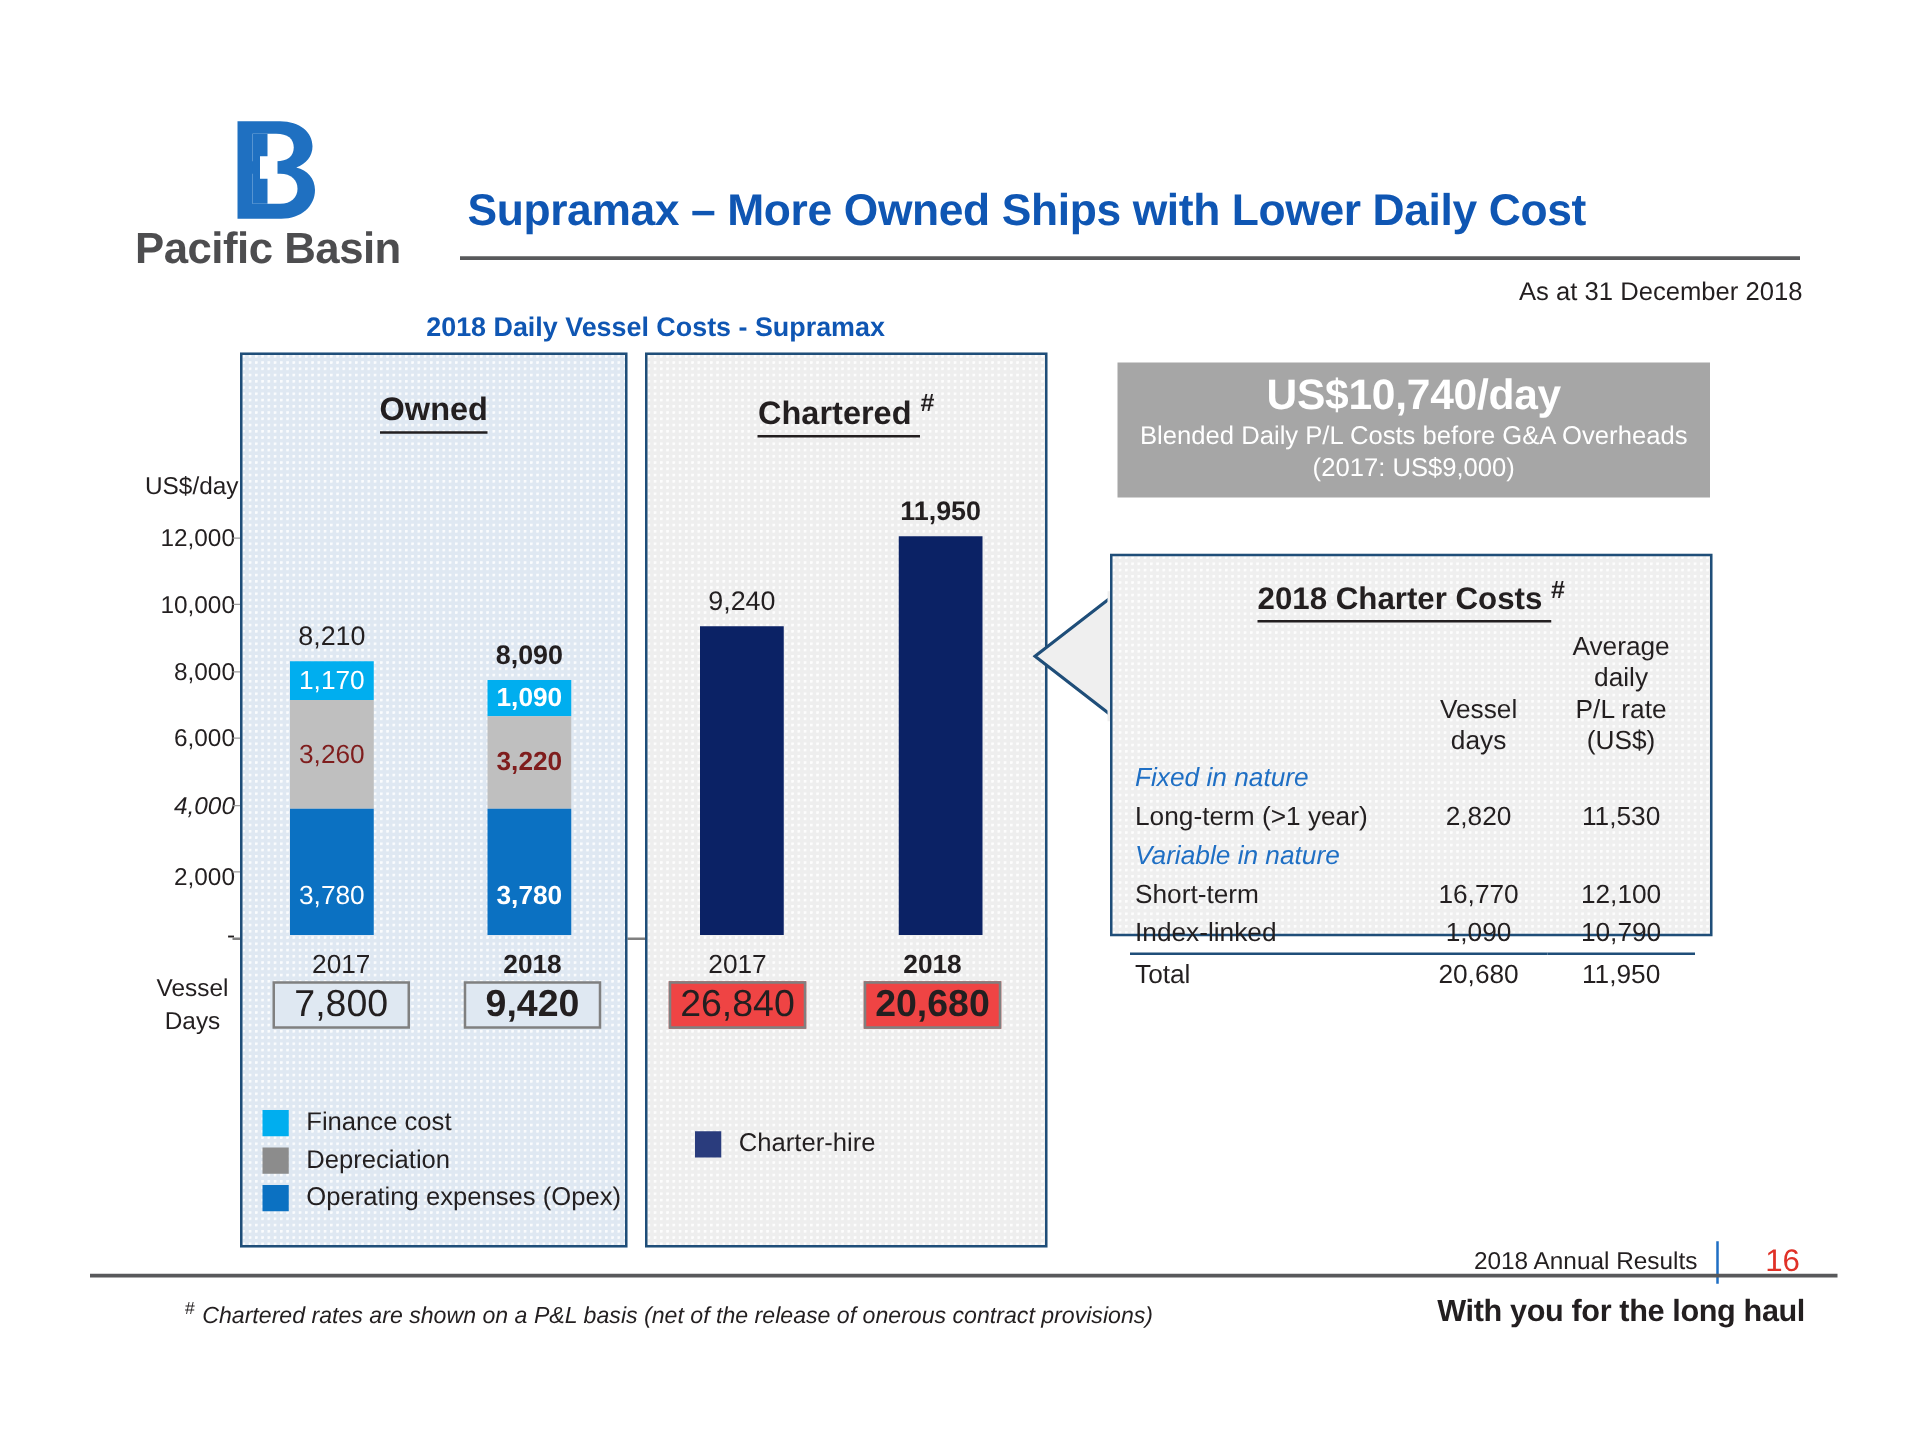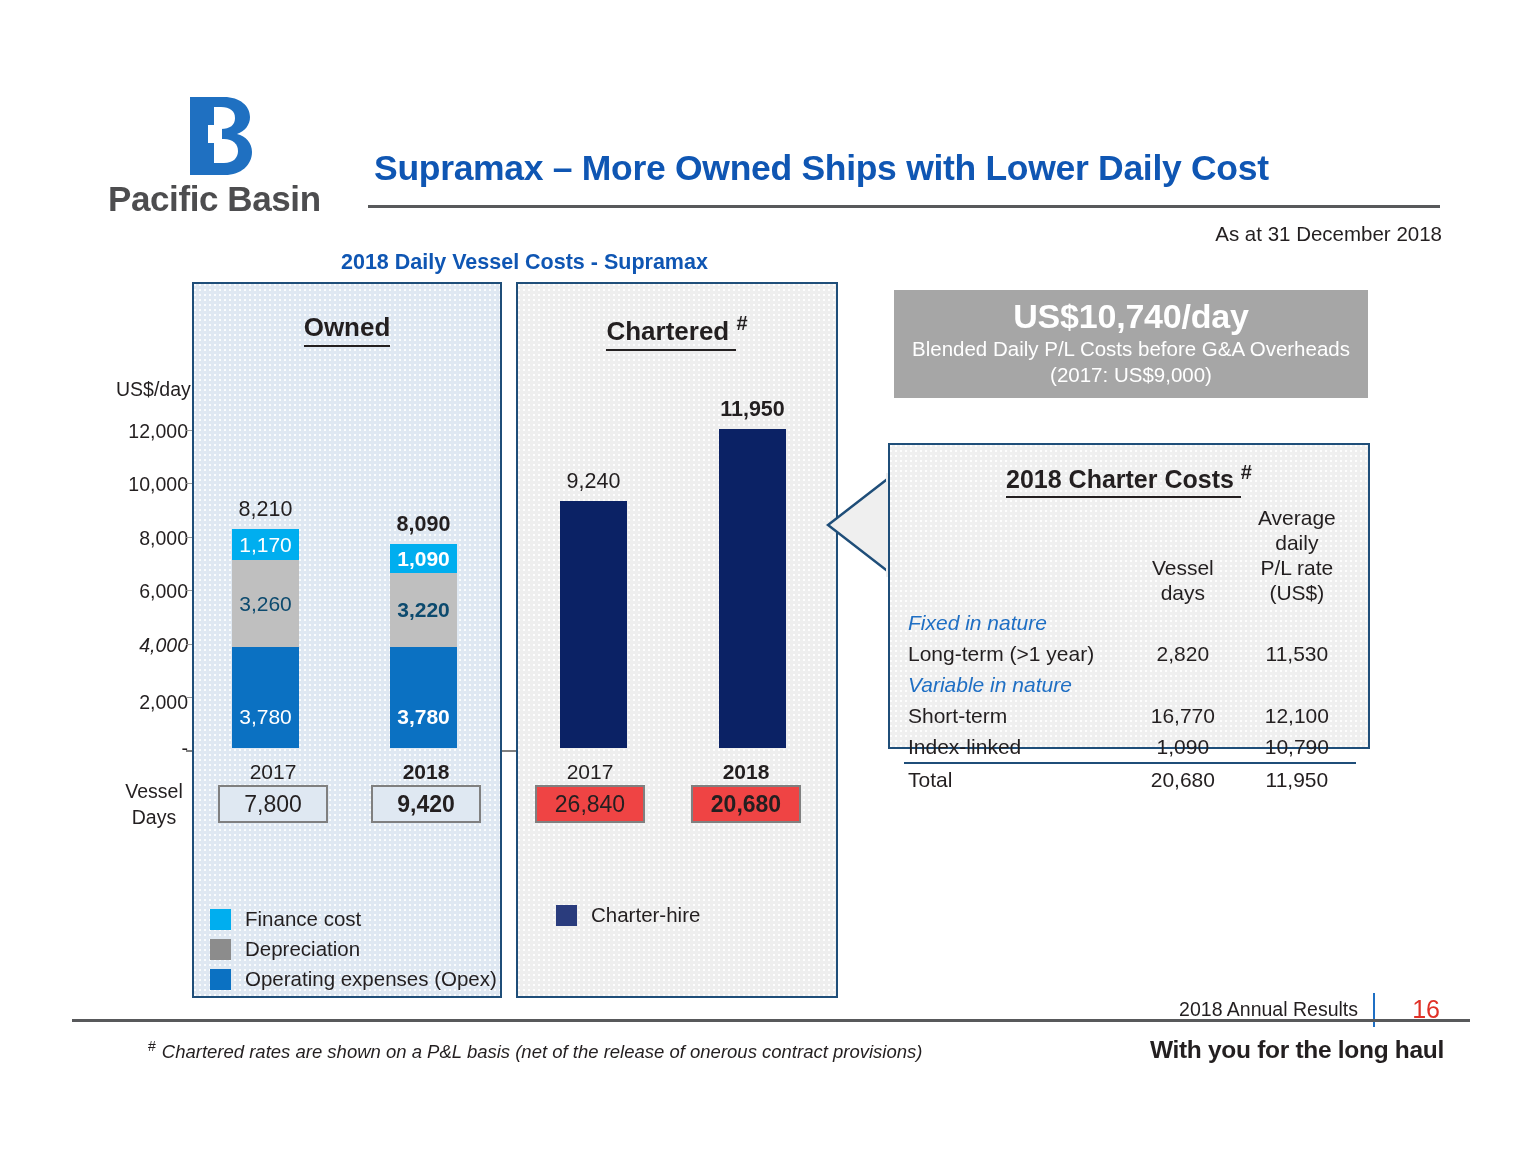--- a/index.html
+++ b/index.html
@@ -198,21 +198,21 @@
     display: flex;
     align-items: center;
     justify-content: center;
   }
   .seg-label {
     font-size: 21px;
     font-weight: inherit;
     white-space: nowrap;
   }
   .seg.finance  { background: #00aeef; color: #ffffff; }
-  .seg.dep      { background: #bfbfbf; color: #0c4a6e; justify-content: center; }
+  .seg.dep      { background: #bfbfbf; color: #7f1d1d; justify-content: center; }
   .seg.opex     { background: #0b71c2; color: #ffffff; }
   .seg.charter  { background: #0b2265; color: #ffffff; }
   .bar-total {
     position: absolute;
     left: 50%;
     transform: translateX(-50%);
     top: -32px;
     font-size: 21.5px;
     white-space: nowrap;
     color: #231f20;
@@ -243,21 +243,21 @@
   .vd-box {
     position: absolute;
     top: 785px;
     width: 110px;
     height: 38px;
     border: 2px solid #808080;
     box-sizing: border-box;
     display: flex;
     align-items: center;
     justify-content: center;
-    font-size: 23px;
+    font-size: 30px;
     color: #231f20;
   }
   .vd-box.b { font-weight: bold; }
   .vd-box.owned-bg { background: #dfe8f2; }
   .vd-box.chart-bg { background: #ef4444; }
 
   
   .legend {
     position: absolute;
     font-size: 20.5px;
@@ -494,21 +494,21 @@
       </div>
       <div class="seg dep" style="height:74px;">
         <span class="seg-label">3,220</span>
       </div>
       <div class="seg opex" style="height:101px;">
         <span class="seg-label" style="margin-top:38px;">3,780</span>
       </div>
     </div>
   </div>
 
-  <div class="legend" style="left:16px; top:620px;">
+  <div class="legend" style="left:16px; top:599px;">
     <div class="legend-row">
       <span class="legend-swatch" style="background:#00aeef;"></span>
       <span>Finance cost</span>
     </div>
     <div class="legend-row">
       <span class="legend-swatch" style="background:#8c8c8c;"></span>
       <span>Depreciation</span>
     </div>
     <div class="legend-row">
       <span class="legend-swatch" style="background:#0b71c2;"></span>

